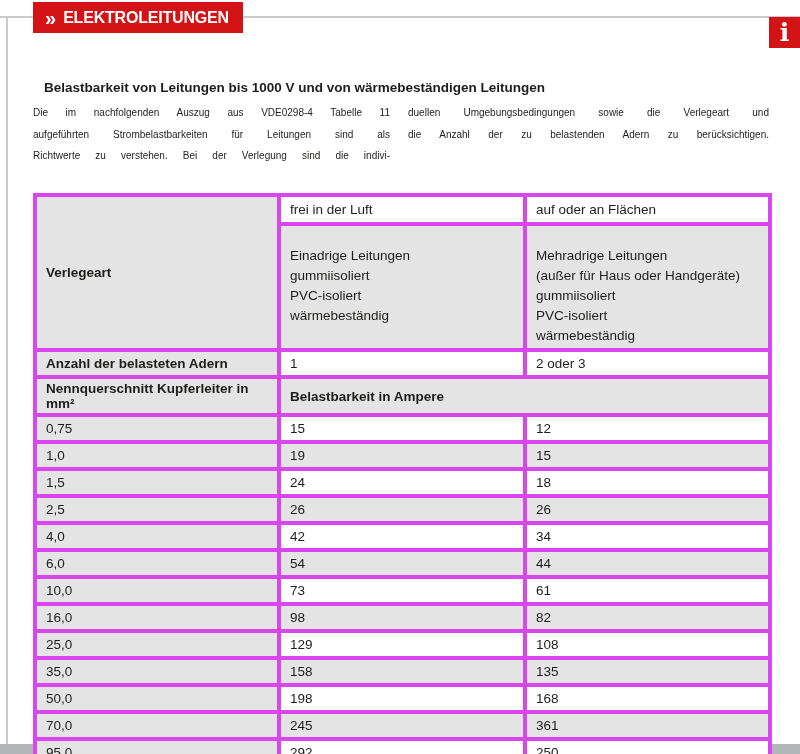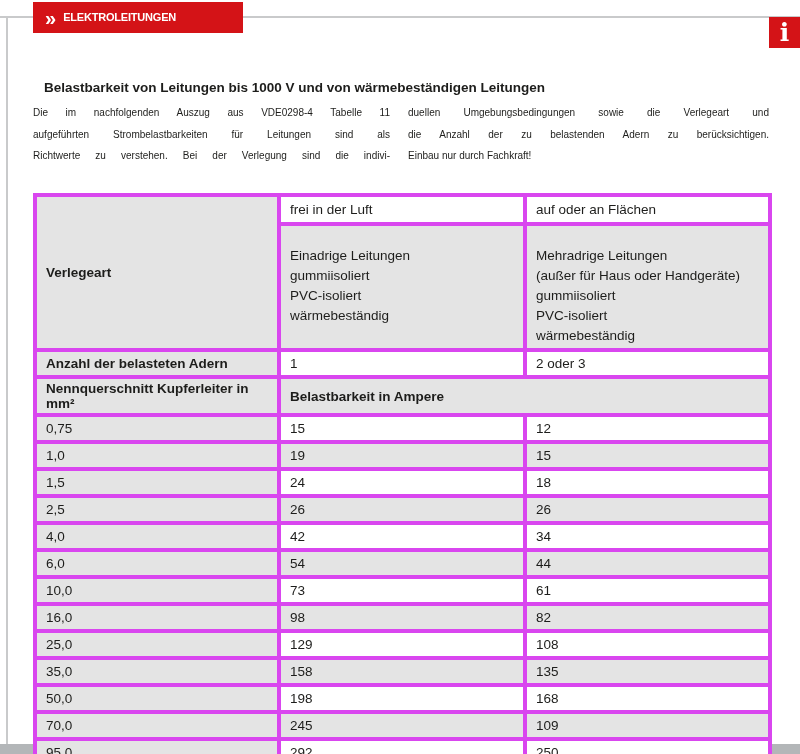--- a/index.html
+++ b/index.html
@@ -13,21 +13,21 @@
   .left-line  { position:absolute; left:6px; top:16px; width:2px; height:728px; background:#c9cacb; }
   .bottom-bar { position:absolute; left:0; top:744px; width:800px; height:10px; background:#b3b6b8; }
 
   
   .banner {
     position:absolute; left:33px; top:2px; height:31px; min-width:210px;
     background:#d41317; color:#ffffff; display:flex; align-items:center;
     padding:0 14px 0 12px;
   }
   .banner .chev  { font-size:20px; font-weight:bold; margin-right:7px; line-height:1; }
-  .banner .title { font-size:11px; font-weight:bold; letter-spacing:-0.2px; line-height:1; }
+  .banner .title { font-size:16px; font-weight:bold; letter-spacing:-0.2px; line-height:1; }
 
   
   .info-badge {
     position:absolute; left:769px; top:17px; width:31px; height:31px;
     background:#d41317; color:#ffffff; display:flex; align-items:center; justify-content:center;
     font-family:"DejaVu Serif", serif; font-weight:bold; font-size:25px; line-height:1;
   }
 
   
   .heading {
@@ -82,21 +82,20 @@
 
   <div class="textcol left">
     <div class="jl">Die im nachfolgenden Auszug aus VDE0298-4 Tabelle 11</div>
     <div class="jl">aufgeführten Strombelastbarkeiten für Leitungen sind als</div>
     <div class="jl">Richtwerte zu verstehen. Bei der Verlegung sind die indivi-</div>
   </div>
 
   <div class="textcol right">
     <div class="jl">duellen Umgebungsbedingungen sowie die Verlegeart und</div>
     <div class="jl">die Anzahl der zu belastenden Adern zu berücksichtigen.</div>
-    <div>Einbau nur durch Fachkraft!</div>
   </div>
 
   <table class="vde">
     <colgroup>
       <col style="width:244px">
         <col style="width:246px">
         <col style="width:245px">
     </colgroup>
     <tbody>
       <tr class="r1">
@@ -181,21 +180,21 @@
         <td class="val">135</td>
       </tr>
       <tr>
         <td class="rh">50,0</td>
         <td class="val">198</td>
         <td class="val">168</td>
       </tr>
       <tr>
         <td class="rh">70,0</td>
         <td class="val">245</td>
-        <td class="val">109</td>
+        <td class="val">361</td>
       </tr>
       <tr>
         <td class="rh">95,0</td>
         <td class="val">292</td>
         <td class="val">250</td>
       </tr>
     </tbody>
   </table>
 
 </div>

